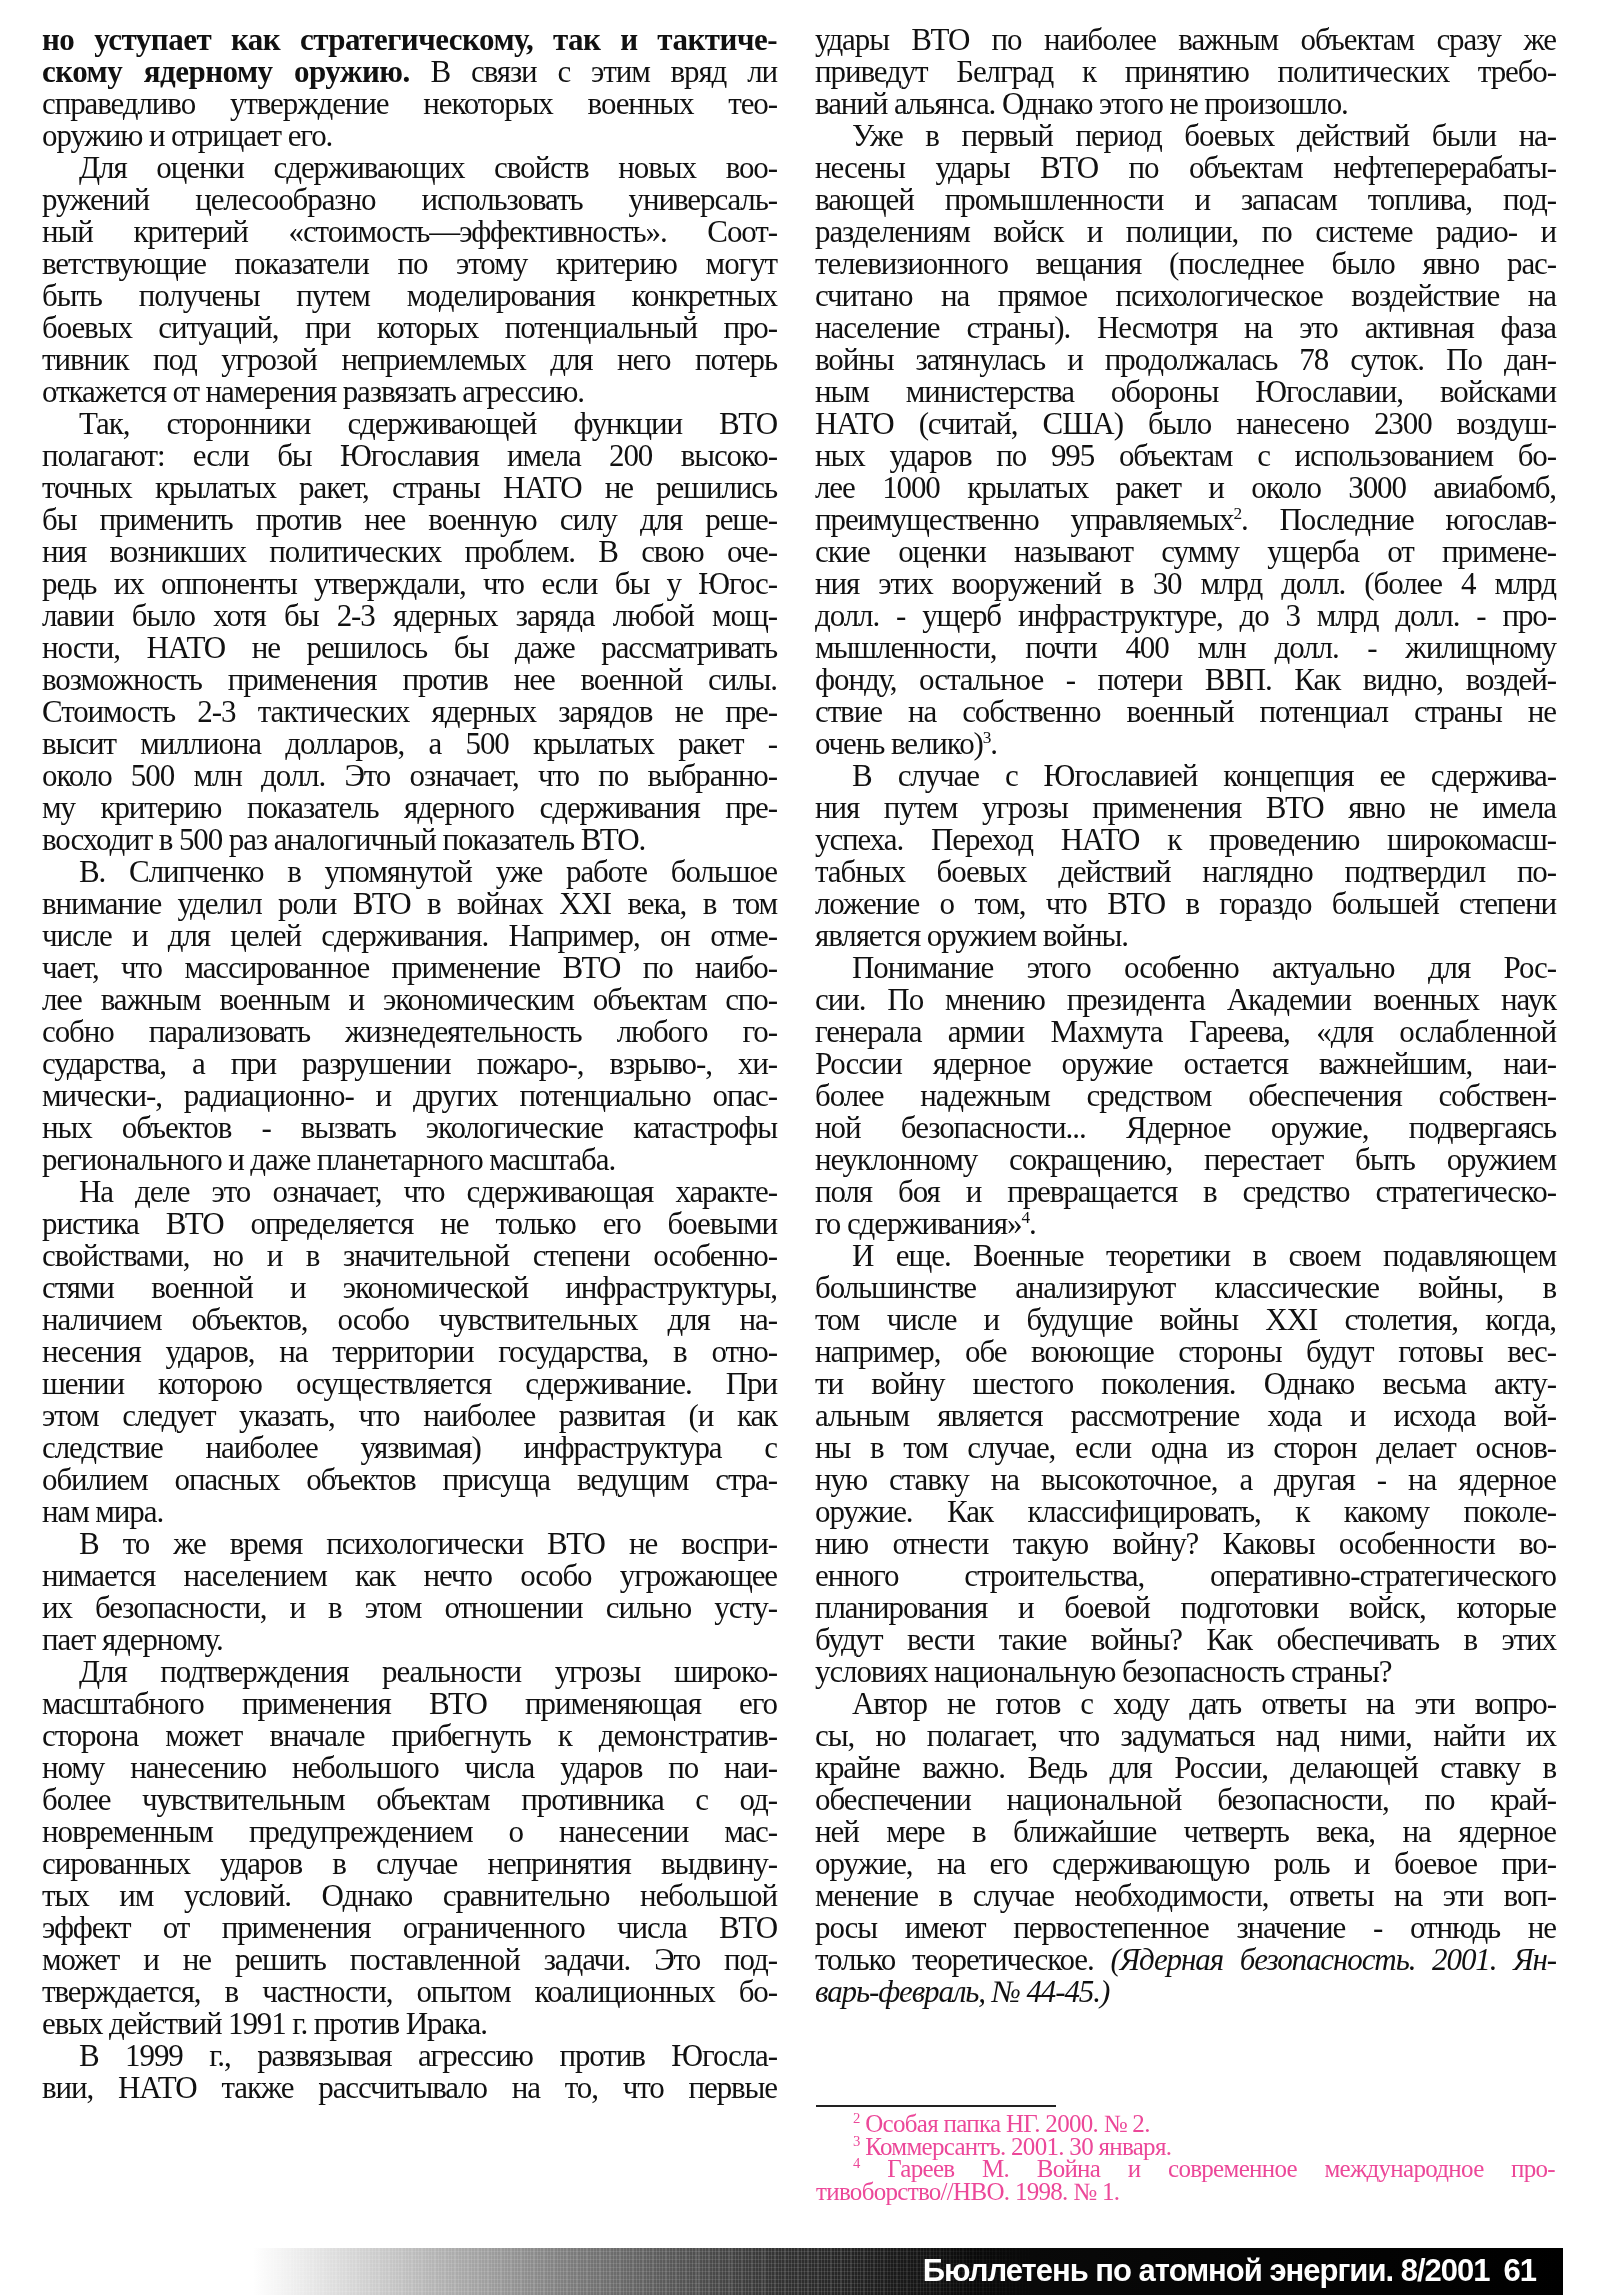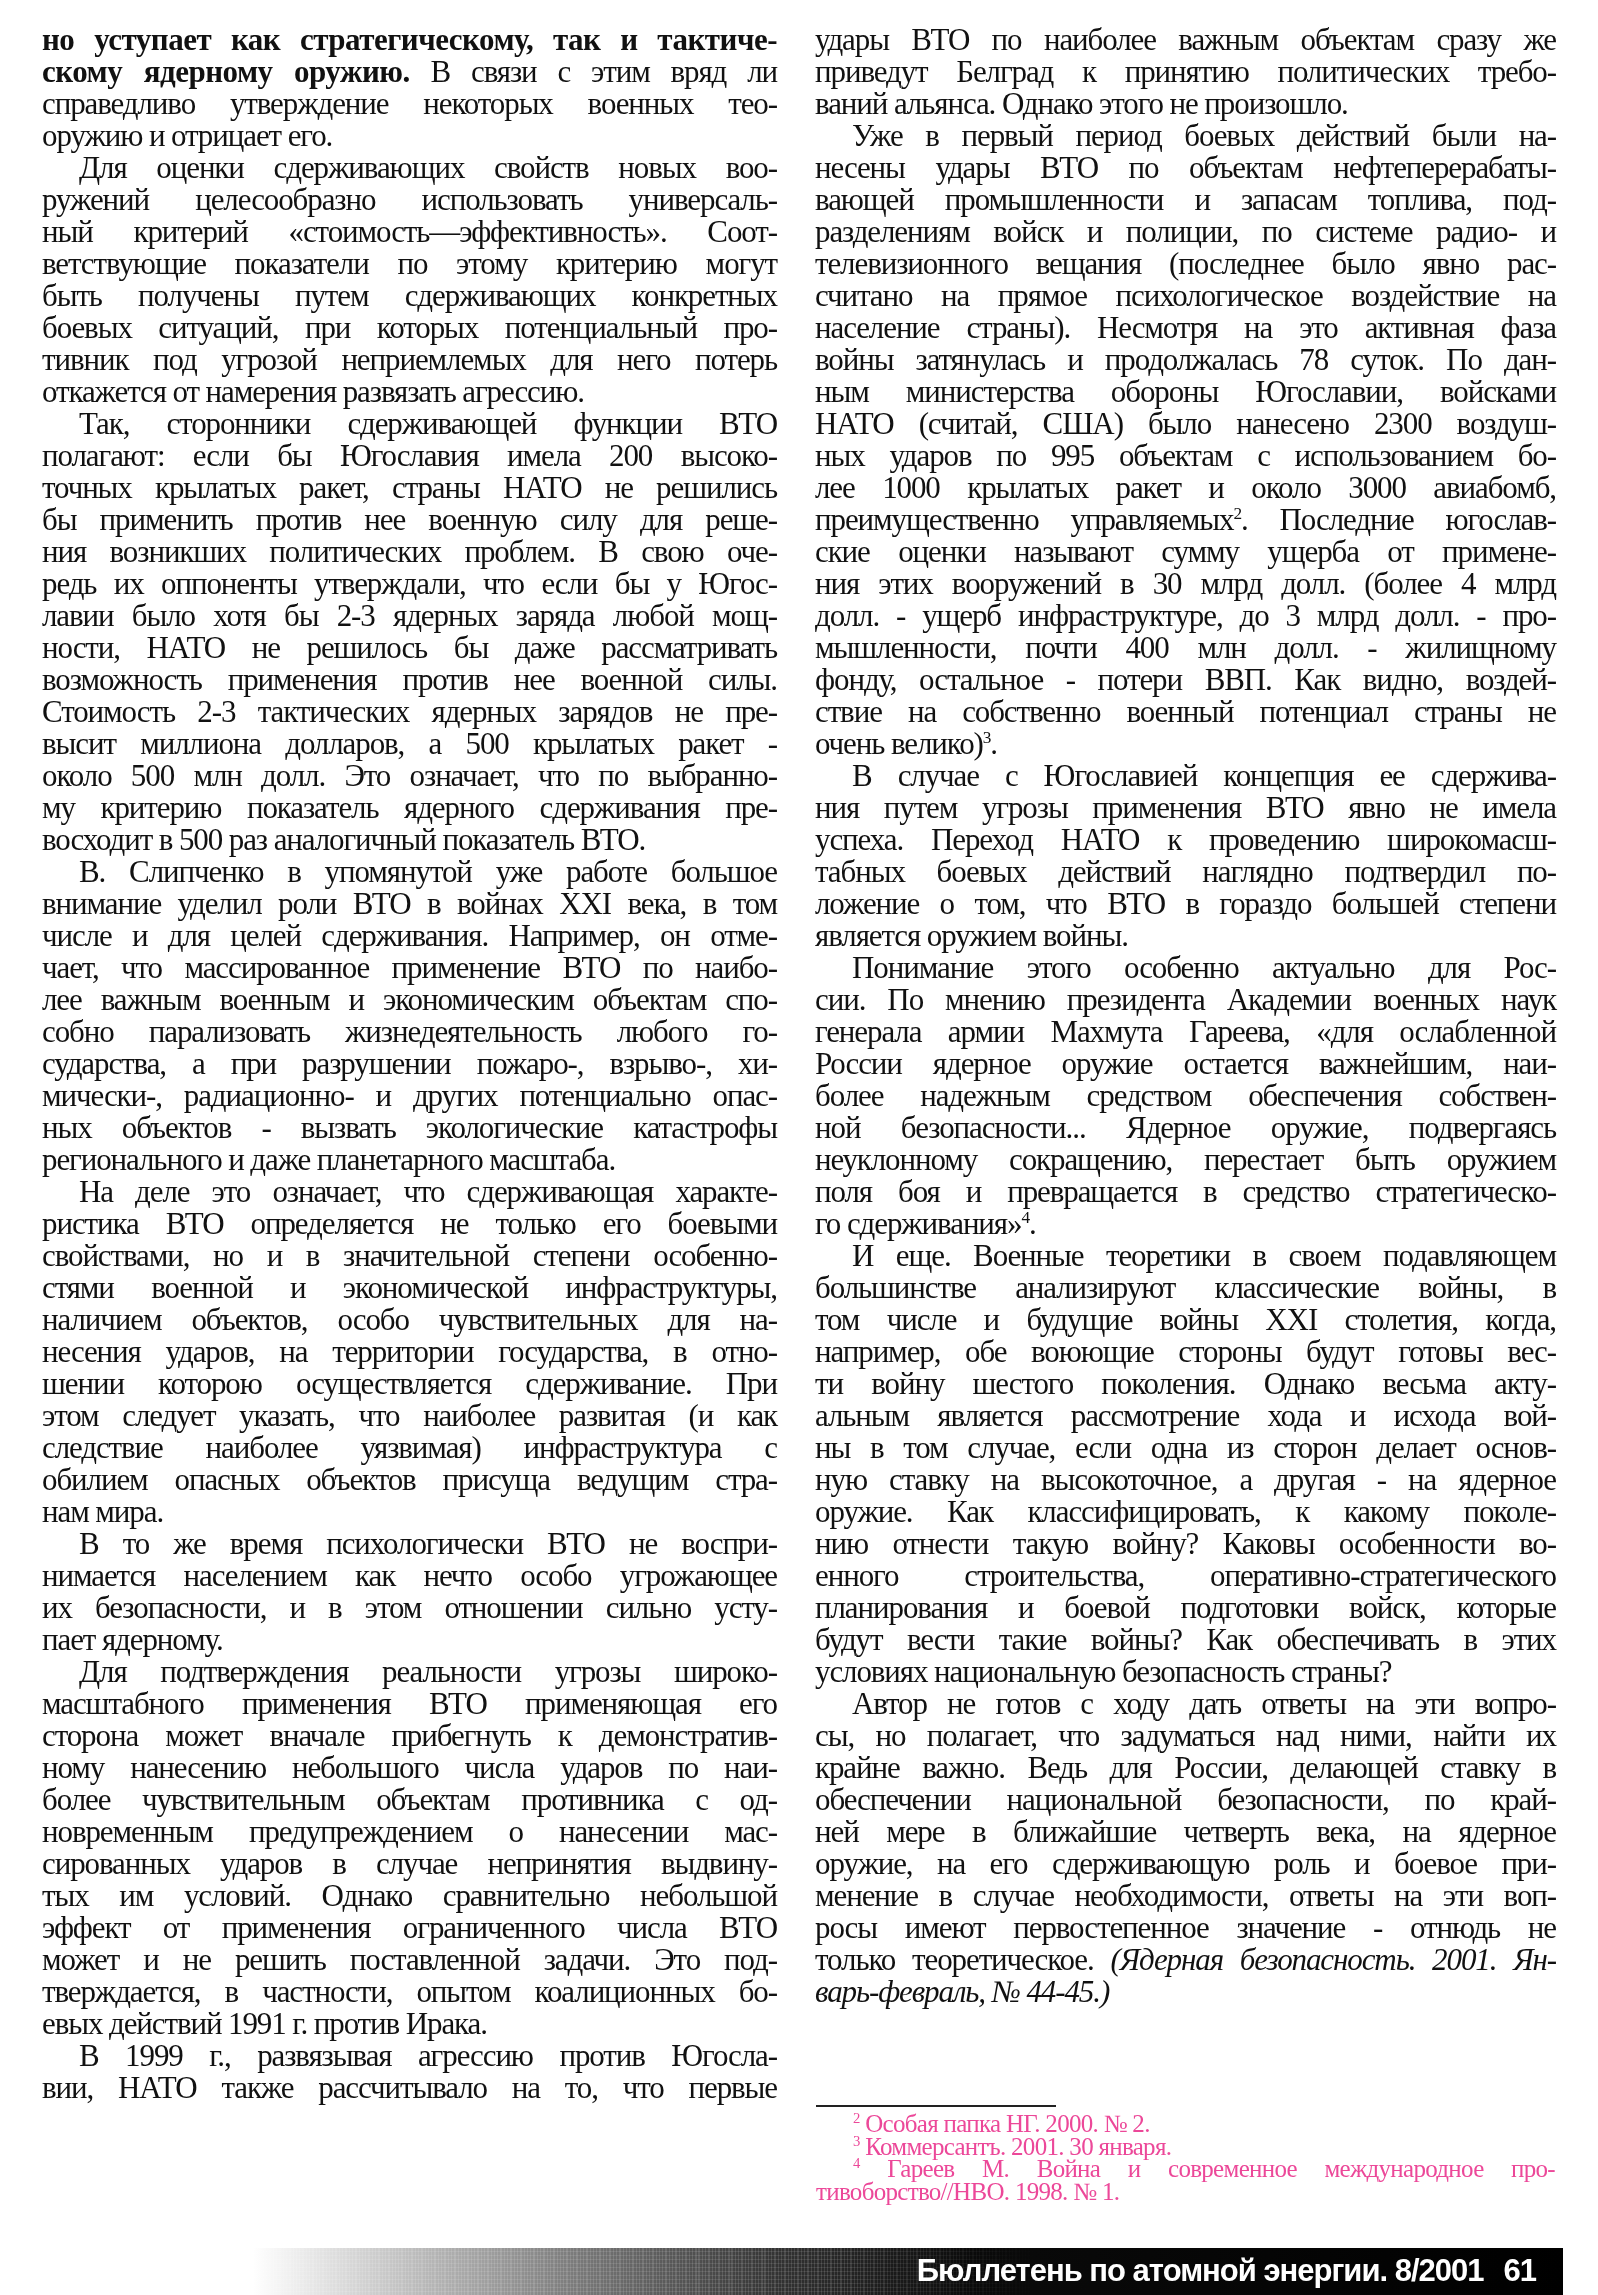--- a/index.html
+++ b/index.html
@@ -70,36 +70,36 @@
   .footer-text {
     position: absolute;
     right: 27px; top: 5.3px;
     font-family: "Liberation Sans", sans-serif;
     font-weight: bold;
     font-size: 31px;
     letter-spacing: -1px;
     color: #ffffff;
     white-space: nowrap;
   }
-  .footer-text .page-num { margin-left: 20px; }
+  .footer-text .page-num { margin-left: 14px; }
 </style>
 </head>
 <body>
 
 <div class="page">
   <div class="col col-left" id="col-left">
       <span class="line bold"><span>но уступает как стратегическому, так и тактиче-</span></span>
       <span class="line"><span class="bold">скому ядерному оружию.</span><span> В связи с этим вряд ли</span></span>
       <span class="line"><span>справедливо утверждение некоторых военных тео-</span></span>
       <span class="line last"><span>оружию и отрицает его.</span></span>
       <span class="line indent"><span>Для оценки сдерживающих свойств новых воо-</span></span>
       <span class="line"><span>ружений целесообразно использовать универсаль-</span></span>
       <span class="line"><span>ный критерий «стоимость—эффективность». Соот-</span></span>
       <span class="line"><span>ветствующие показатели по этому критерию могут</span></span>
-      <span class="line"><span>быть получены путем сдерживающих конкретных</span></span>
+      <span class="line"><span>быть получены путем моделирования конкретных</span></span>
       <span class="line"><span>боевых ситуаций, при которых потенциальный про-</span></span>
       <span class="line"><span>тивник под угрозой неприемлемых для него потерь</span></span>
       <span class="line last"><span>откажется от намерения развязать агрессию.</span></span>
       <span class="line indent"><span>Так, сторонники сдерживающей функции ВТО</span></span>
       <span class="line"><span>полагают: если бы Югославия имела 200 высоко-</span></span>
       <span class="line"><span>точных крылатых ракет, страны НАТО не решились</span></span>
       <span class="line"><span>бы применить против нее военную силу для реше-</span></span>
       <span class="line"><span>ния возникших политических проблем. В свою оче-</span></span>
       <span class="line"><span>редь их оппоненты утверждали, что если бы у Югос-</span></span>
       <span class="line"><span>лавии было хотя бы 2-3 ядерных заряда любой мощ-</span></span>

